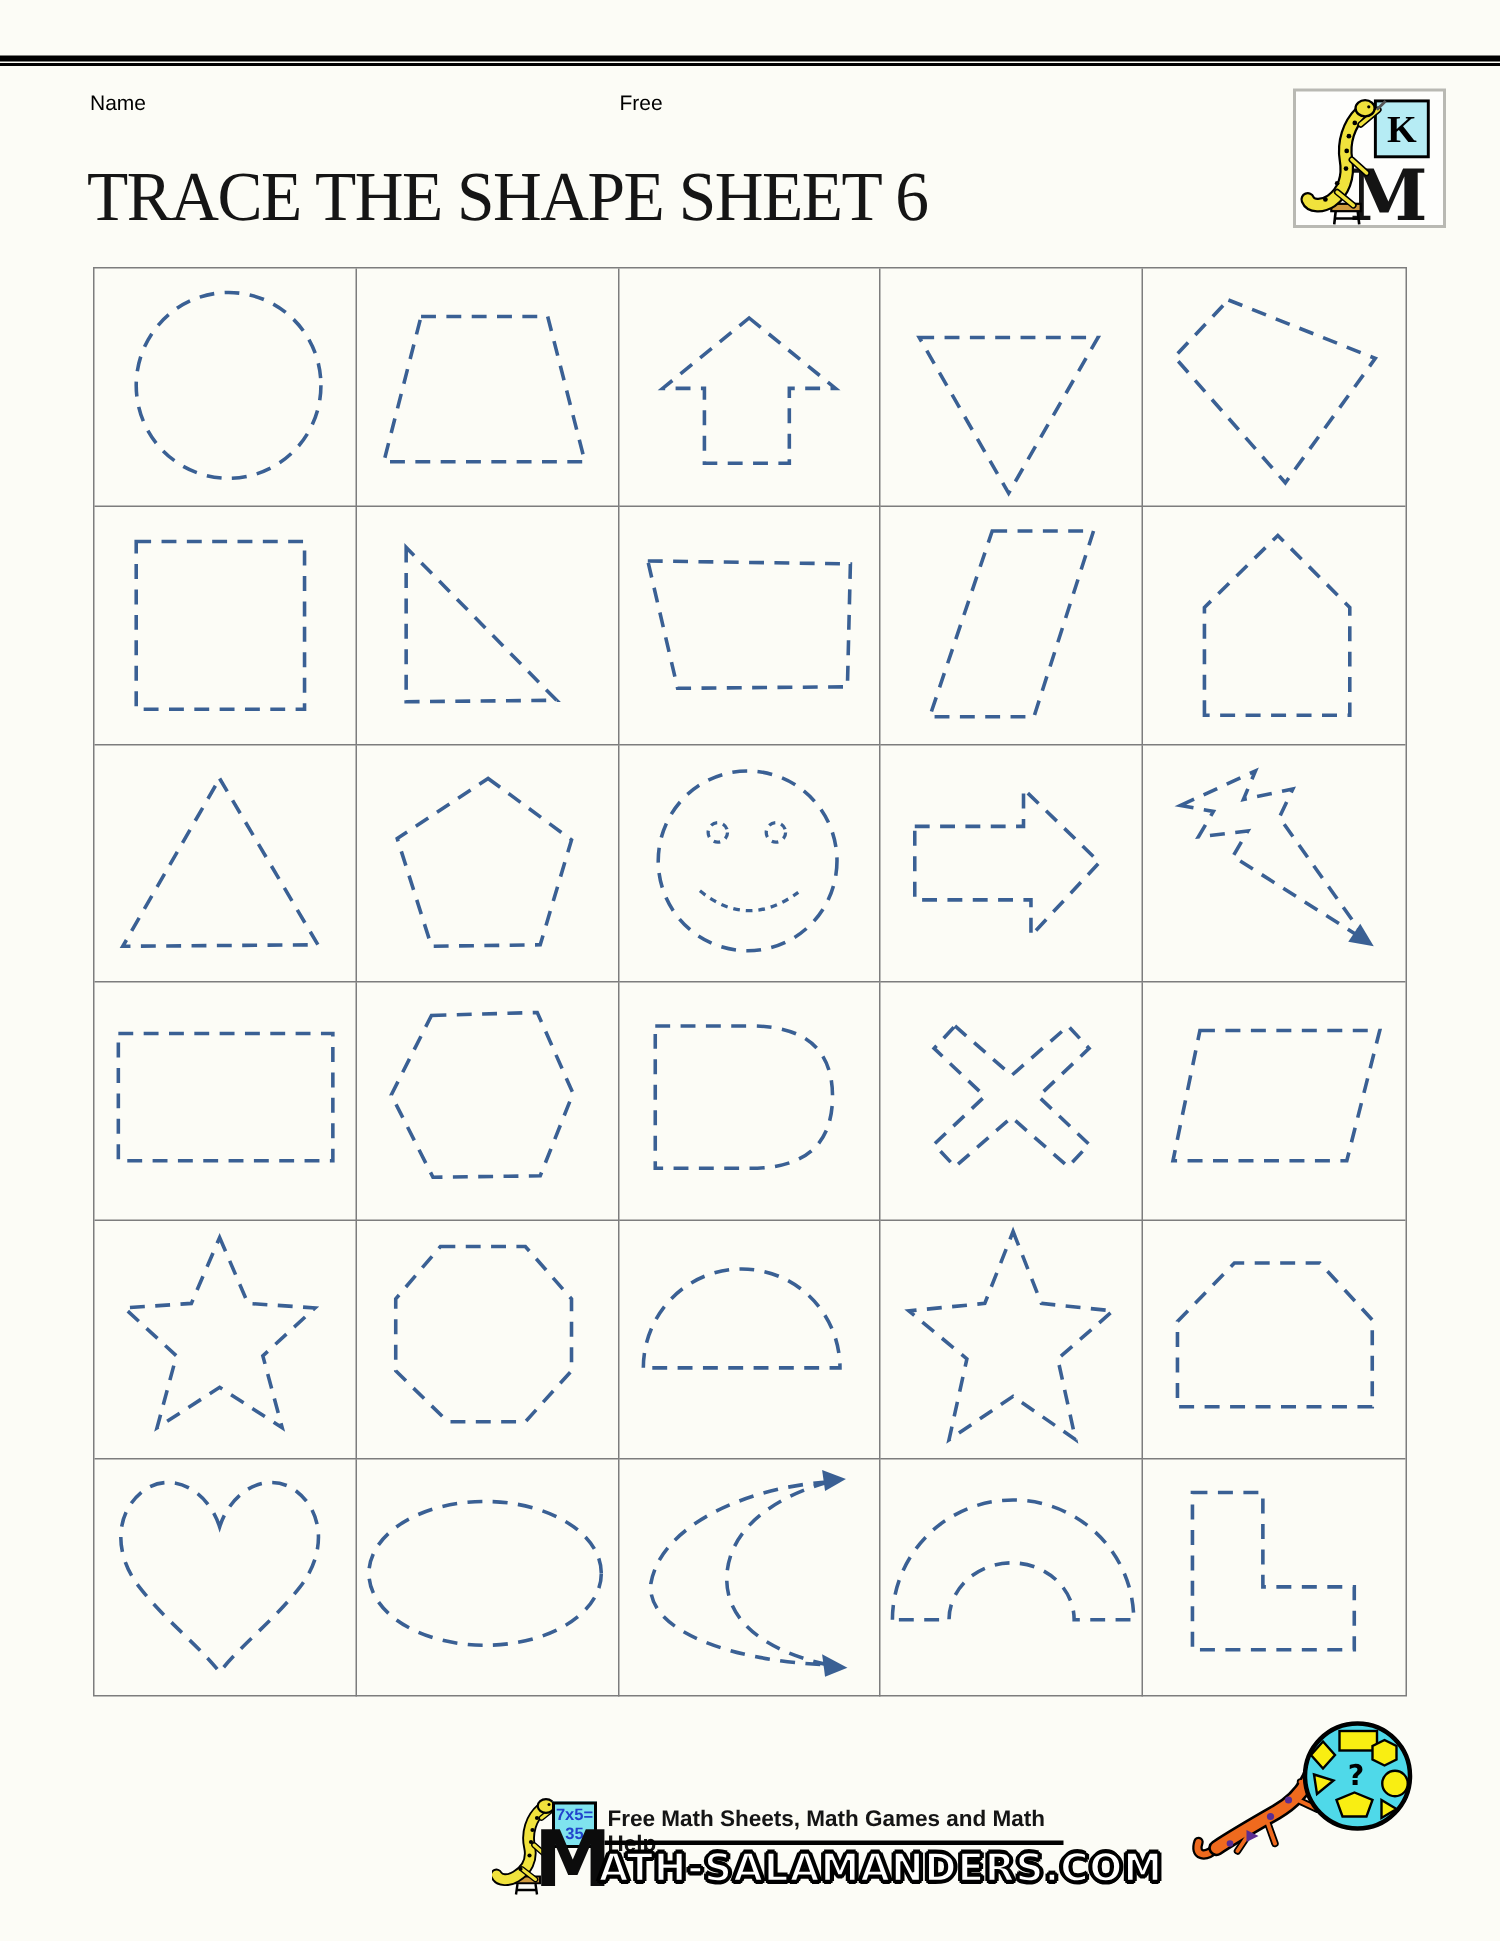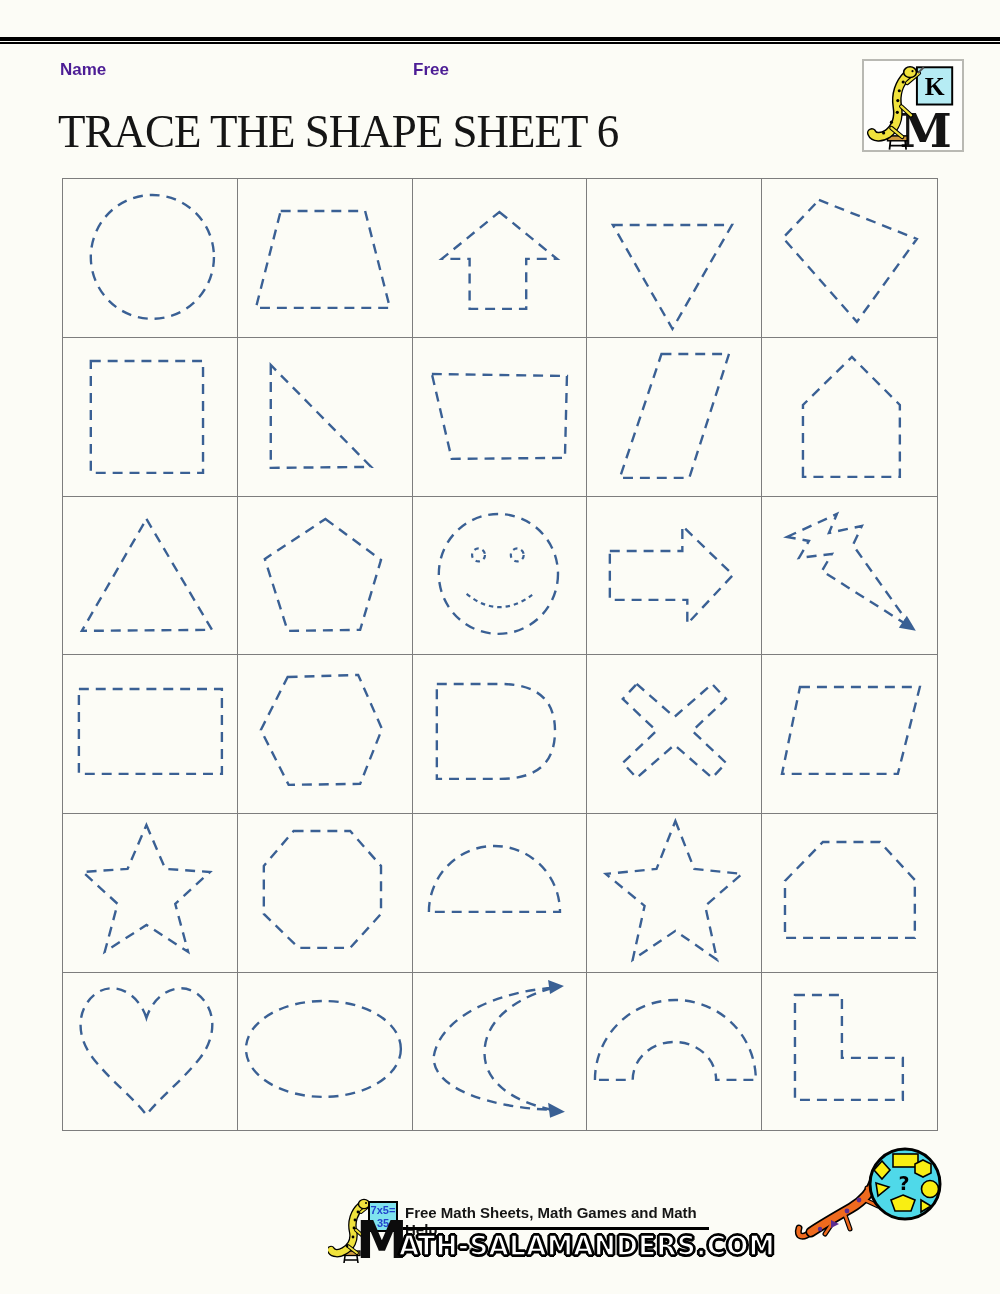--- a/index.html
+++ b/index.html
@@ -11,21 +11,21 @@
     overflow:hidden;
   }
   .abs{position:absolute;}
 
   
   .double-rule{
     position:absolute;top:37px;left:0;width:1000px;height:1px;
     border-top:4px solid #000;border-bottom:2px solid #000;
   }
 
-  .field-label{font-size:17px;color:#4c1d95;font-weight:bold;}
+  .field-label{font-size:14px;color:#000000;}
   .page-title{
     font-family:"Liberation Serif", serif;
     font-size:45px;letter-spacing:-1px;color:#151515;
     transform:scaleY(1.04);transform-origin:left top;white-space:nowrap;
   }
 
   
   .tr-logo{left:862px;top:59px;width:102px;height:93px;background:#FEFEFC;
     border:2px solid #b9b9b3;box-sizing:border-box;}
 

